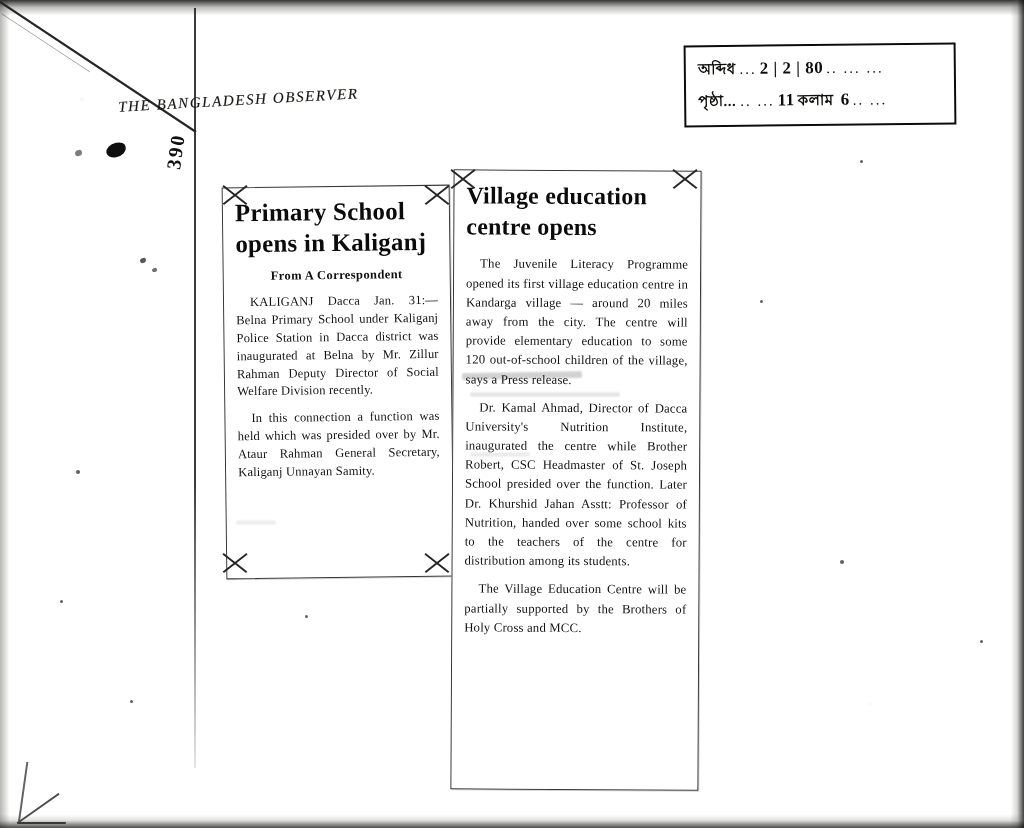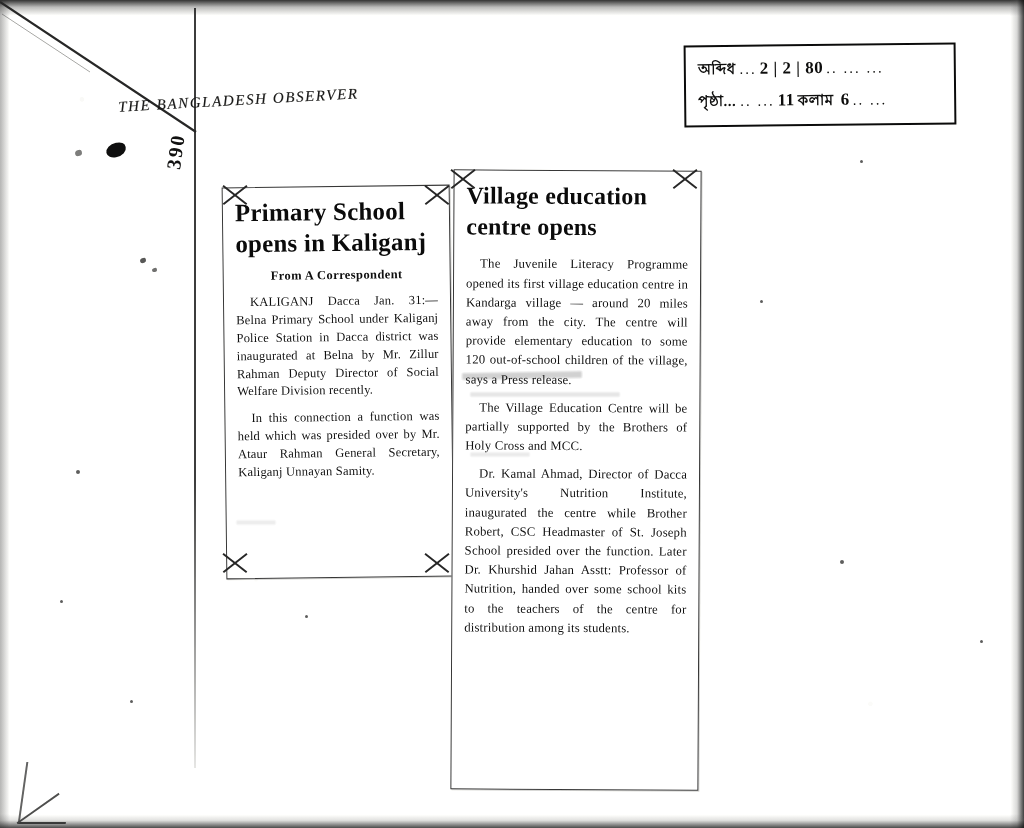--- a/index.html
+++ b/index.html
@@ -327,22 +327,22 @@
       <div class="byline">From A Correspondent</div>
       <p class="para indent">KALIGANJ Dacca Jan. 31:— Belna Primary School under Kaliganj Police Station in Dacca district was inaugurated at Belna by Mr. Zillur Rahman Deputy Director of Social Welfare Division recently.</p>
       <p class="para indent">In this connection a function was held which was presided over by Mr. Ataur Rahman General Secretary, Kaliganj Unnayan Samity.</p>
     </div>
   </div>
 
   <div class="clip right-clip">
     <div class="clip-inner">
       <h1 class="headline right">Village education centre opens</h1>
       <p class="para rt indent">The Juvenile Literacy Programme opened its first village education centre in Kandarga village — around 20 miles away from the city. The centre will provide elementary education to some 120 out-of-school children of the village, says a Press release.</p>
+      <p class="para rt indent">Dr. Kamal Ahmad, Director of Dacca University's Nutrition Institute, inaugurated the centre while Brother Robert, CSC Headmaster of St. Joseph School presided over the function. Later Dr. Khurshid Jahan Asstt: Professor of Nutrition, handed over some school kits to the teachers of the centre for distribution among its students.</p>
       <p class="para rt indent">The Village Education Centre will be partially supported by the Brothers of Holy Cross and MCC.</p>
-      <p class="para rt indent">Dr. Kamal Ahmad, Director of Dacca University's Nutrition Institute, inaugurated the centre while Brother Robert, CSC Headmaster of St. Joseph School presided over the function. Later Dr. Khurshid Jahan Asstt: Professor of Nutrition, handed over some school kits to the teachers of the centre for distribution among its students.</p>
     </div>
   </div>
 
   <div class="tear tl"></div>
   <div class="tear tr"></div>
   <div class="tear bl"></div>
   <div class="tear br"></div>
   <div class="tear rtl"></div>
   <div class="tear rtr"></div>
 

